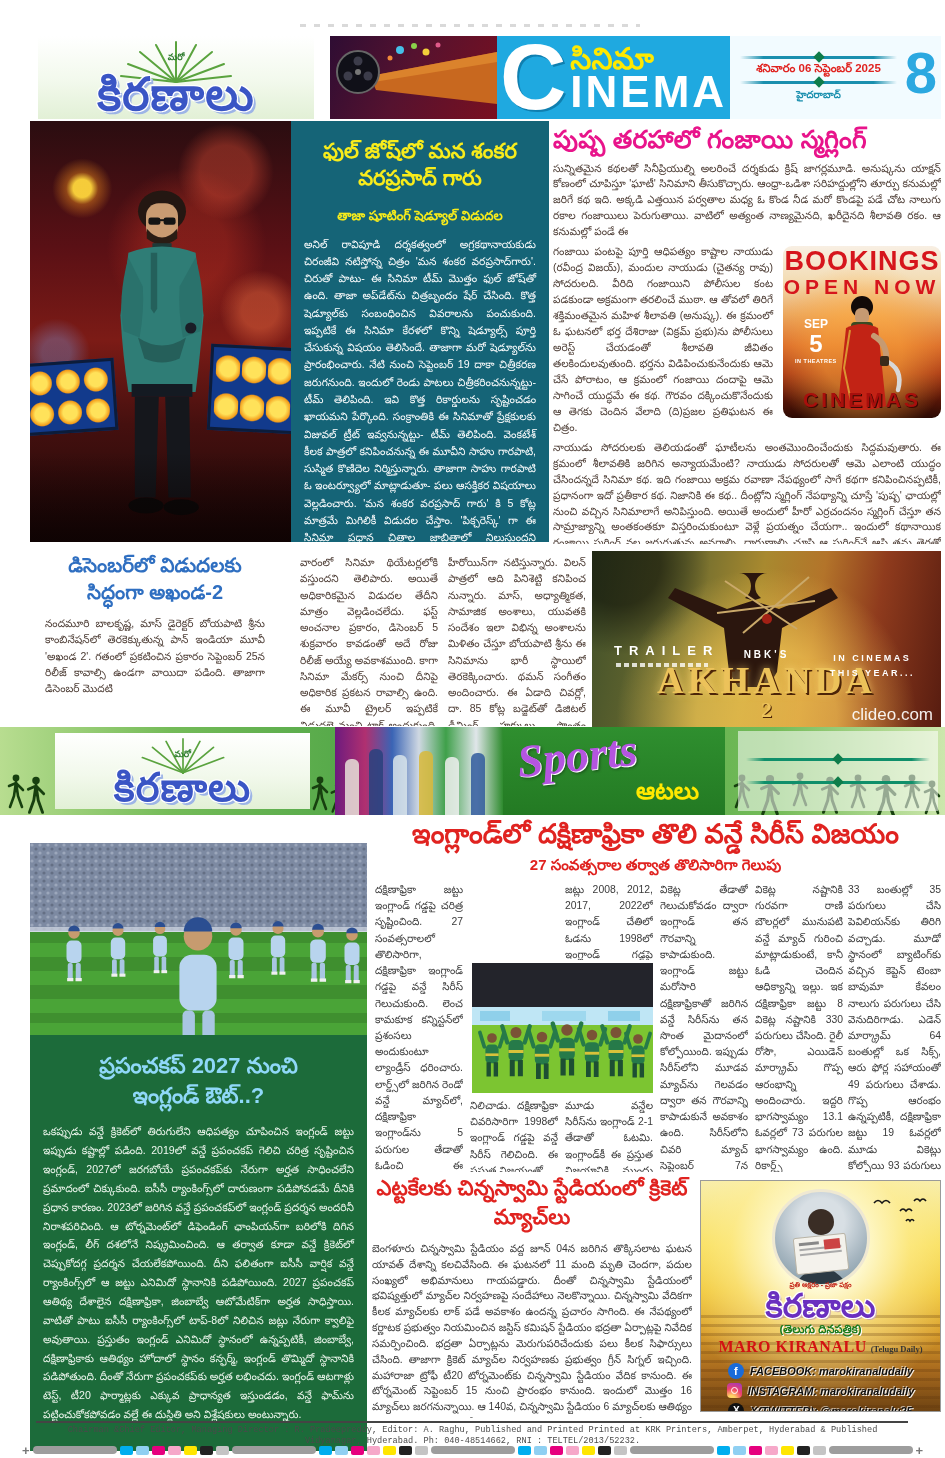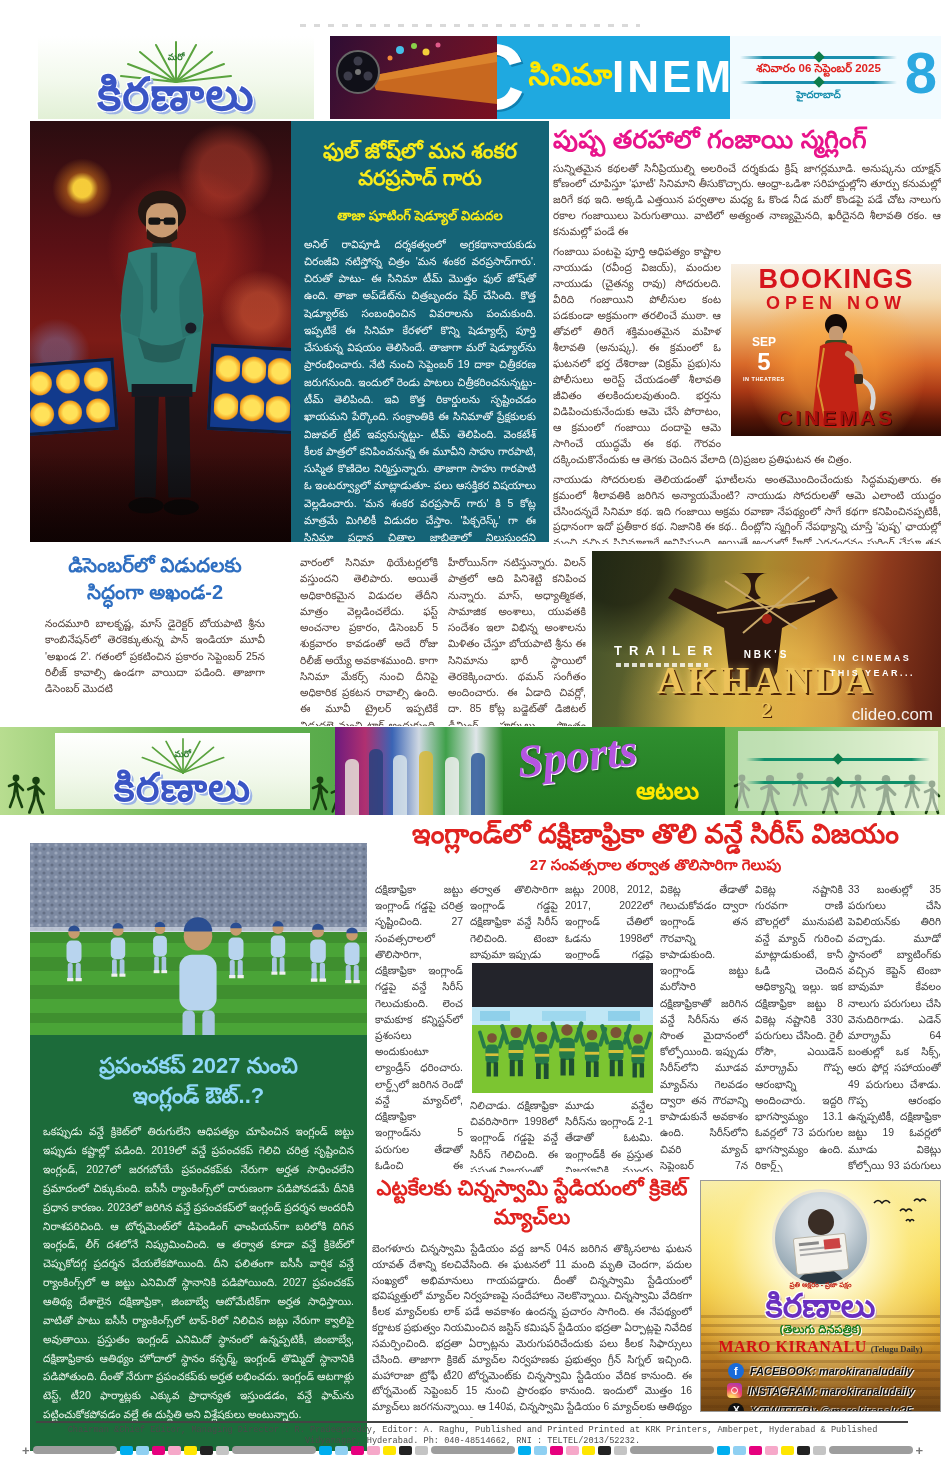--- a/index.html
+++ b/index.html
@@ -14,21 +14,21 @@
             display:flex;align-items:flex-end;justify-content:center;overflow:hidden;}
   .rays{position:absolute;left:50%;top:2px;transform:translateX(-50%);}
   .mast-small{position:absolute;left:50%;top:16px;transform:translateX(-50%);
               font-size:9px;font-weight:bold;color:#2f7d2f;}
   .mast-title{position:relative;font-size:46px;font-weight:800;color:#3a55c5;letter-spacing:1px;
               line-height:1;padding-bottom:2px;
               text-shadow:-1px -1px 0 #fff,1px -1px 0 #fff,-1px 1px 0 #fff,1px 1px 0 #fff,3px 3px 0 #9db4e6;}
   .collage{background:linear-gradient(115deg,#2e0d33 0%,#55122f 45%,#7a1020 100%);overflow:hidden;}
   .cinemabox{background:#1fa9e0;display:flex;align-items:center;justify-content:center;gap:4px;overflow:hidden;}
   .big-c{font-size:92px;font-weight:800;color:#fff;line-height:.85;text-shadow:2px 2px 0 #0f7fb0;}
-  .cin-right{display:flex;flex-direction:row;align-items:flex-start;}
+  .cin-right{display:flex;flex-direction:column;align-items:flex-start;}
   .cin-telugu{color:#ffe900;font-size:30px;font-weight:800;line-height:1.05;}
   .cin-rest{color:#ffffff;font-size:44px;font-weight:800;letter-spacing:3px;line-height:.9;margin-top:-2px;}
   .datebox{background:#f2fbff;display:flex;flex-direction:column;justify-content:center;
            padding:6px 44px 6px 10px;box-sizing:border-box;}
   .tealline{height:3px;background:linear-gradient(90deg,transparent,#1a8fae 15%,#1a8fae 85%,transparent);
             position:relative;margin:3px 0;}
   .tealline i{position:absolute;left:50%;top:-3px;width:8px;height:8px;background:#0f7c4a;
               transform:translateX(-50%) rotate(45deg);}
   .hdr-date{color:#e02320;font-size:11.5px;font-weight:bold;text-align:center;}
   .hdr-city{color:#1a8fae;font-size:10px;font-weight:bold;text-align:center;margin-top:2px;}
@@ -51,28 +51,28 @@
 
   
   .tealbox{background:#156477;color:#fff;padding:16px 13px;box-sizing:border-box;overflow:hidden;}
   .teal-h{color:#f8ec1b;font-size:21px;font-weight:800;text-align:center;line-height:1.3;margin:0;}
   .teal-sub{color:#f8ec1b;font-size:13px;font-weight:800;text-align:center;margin:16px 0 10px;}
   .teal-body{font-size:10.6px;line-height:1.63;text-align:justify;margin:0;}
 
   .ganja{overflow:hidden;}
   .ganja-h{color:#e8148b;font-size:25px;font-weight:800;margin:0 0 7px;line-height:1.1;letter-spacing:.3px;}
   .g-body{color:#4a3a32;font-size:10.5px;line-height:1.52;text-align:justify;margin:0 0 4px;}
-  .g-poster{float:right;width:210px;height:172px;margin:20px 0 6px 10px;position:relative;overflow:hidden;
+  .g-poster{float:right;width:158px;height:172px;margin:2px 0 6px 10px;position:relative;overflow:hidden;
       background:
       radial-gradient(circle at 50% 62%,rgba(255,170,60,.55) 0 40px,transparent 90px),
-      linear-gradient(180deg,#f8efe3 0%,#f3dcb4 20%,#eba75f 40%,#d96a2a 58%,#a93815 74%,#541507 90%,#2b0a04 100%);}
+      linear-gradient(180deg,#f8efe3 0%,#f3dcb4 20%,#eba75f 40%,#d96a2a 58%,#a93815 74%,#541507 90%,#2b0a04 100%); border-radius: 9px;}
   .gp-book{position:absolute;left:0;right:0;top:2px;text-align:center;color:#d6151c;
            font-size:27px;font-weight:800;letter-spacing:1px;line-height:1;}
   .gp-open{position:absolute;left:0;right:0;top:30px;text-align:center;color:#d6151c;
-           font-size:18px;font-weight:800;letter-spacing:5px;line-height:1;}
+           font-size:21px;font-weight:800;letter-spacing:5px;line-height:1;}
   .gp-sep{position:absolute;left:12px;top:72px;color:#fff;font-size:12px;font-weight:800;text-align:center;line-height:1;}
   .gp-five{font-size:24px;display:block;margin-top:2px;}
   .gp-th{display:block;font-size:5.5px;margin-top:3px;letter-spacing:.5px;}
   .gp-title{position:absolute;left:0;right:0;bottom:6px;text-align:center;color:#a80f0c;
             font-size:21px;font-weight:800;letter-spacing:3px;text-shadow:1px 1px 0 #3a0a03;}
 
   .akh-h{color:#2f6fc1;font-size:20px;font-weight:800;text-align:center;line-height:1.35;margin:0 0 9px;}
   .akh-body{color:#4a3a32;font-size:10.5px;line-height:1.55;text-align:justify;margin:0;}
   .akh-col{overflow:hidden;}
   .akh-poster{overflow:hidden;background:
@@ -437,21 +437,20 @@
 
   <div class="abs greenbox" style="left:30px;top:1035px;width:337px;height:416px;">
     <h3 class="gb-h">
       <span>ప్రపంచకప్ 2027 నుంచి</span><br>
       <span>ఇంగ్లండ్ ఔట్..?</span>
     </h3>
     <p class="gb-body">ఒకప్పుడు వన్డే క్రికెట్‌లో తిరుగులేని ఆధిపత్యం చూపించిన ఇంగ్లండ్ జట్టు ఇప్పుడు కష్టాల్లో పడింది. 2019లో వన్డే ప్రపంచకప్ గెలిచి చరిత్ర సృష్టించిన ఇంగ్లండ్, 2027లో జరగబోయే ప్రపంచకప్‌కు నేరుగా అర్హత సాధించలేని ప్రమాదంలో చిక్కుకుంది. ఐసీసీ ర్యాంకింగ్స్‌లో దారుణంగా పడిపోవడమే దీనికి ప్రధాన కారణం. 2023లో జరిగిన వన్డే ప్రపంచకప్‌లో ఇంగ్లండ్ ప్రదర్శన అందరినీ నిరాశపరిచింది. ఆ టోర్నమెంట్‌లో డిఫెండింగ్ ఛాంపియన్‌గా బరిలోకి దిగిన ఇంగ్లండ్, లీగ్ దశలోనే నిష్క్రమించింది. ఆ తర్వాత కూడా వన్డే క్రికెట్‌లో చెప్పుకోదగ్గ ప్రదర్శన చేయలేకపోయింది. దీని ఫలితంగా ఐసీసీ వార్షిక వన్డే ర్యాంకింగ్స్‌లో ఆ జట్టు ఎనిమిదో స్థానానికి పడిపోయింది. 2027 ప్రపంచకప్ ఆతిథ్య దేశాలైన దక్షిణాఫ్రికా, జింబాబ్వే ఆటోమేటిక్‌గా అర్హత సాధిస్తాయి. వాటితో పాటు ఐసీసీ ర్యాంకింగ్స్‌లో టాప్-8లో నిలిచిన జట్లు నేరుగా క్వాలిఫై అవుతాయి. ప్రస్తుతం ఇంగ్లండ్ ఎనిమిదో స్థానంలో ఉన్నప్పటికీ, జింబాబ్వే, దక్షిణాఫ్రికాకు ఆతిథ్యం హోదాలో స్థానం కన్ఫర్మ్, ఇంగ్లండ్ తొమ్మిదో స్థానానికి పడిపోతుంది. దీంతో నేరుగా ప్రపంచకప్‌కు అర్హత లభించదు. ఇంగ్లండ్ ఆటగాళ్లు టెస్ట్, టీ20 ఫార్మాట్లకు ఎక్కువ ప్రాధాన్యత ఇస్తుండడం, వన్డే ఫామ్‌ను పట్టించుకోకపోవడం వల్లే ఈ దుస్థితి అని విశ్లేషకులు అంటున్నారు.</p>
   </div>
 
   <div class="abs sa-col" style="left:375px;top:882px;width:88px;height:290px;">దక్షిణాఫ్రికా జట్టు ఇంగ్లాండ్ గడ్డపై చరిత్ర సృష్టించింది. 27 సంవత్సరాలలో తొలిసారిగా, దక్షిణాఫ్రికా ఇంగ్లాండ్ గడ్డపై వన్డే సిరీస్ గెలుచుకుంది. లెంచ కామకూక కన్నిస్టన్‌లో ప్రశంసలు అందుకుంటూ ల్యాండ్రీస్ ధరించారు. లార్డ్స్‌లో జరిగిన రెండో వన్డే మ్యాచ్‌లో, దక్షిణాఫ్రికా ఇంగ్లాండ్‌ను 5 పరుగుల తేడాతో ఓడించి ఈ అపురూపమైన విజయం సాధించింది. దీంతో వన్డే సిరీస్‌లో 2-0 ఆధిక్యంలో నిలిచింది. మూడో వన్డేలో ఇంగ్లాండ్ గెలిచినా సిరీస్ మాత్రం సఫారీలదే.</div>
-  <div class="abs sa-col" style="left:470px;top:882px;width:88px;height:78px;">తర్వాత తొలిసారిగా ఇంగ్లాండ్ గడ్డపై దక్షిణాఫ్రికా వన్డే సిరీస్ గెలిచింది. టెంబా బావుమా ఇప్పుడు</div>
   <div class="abs sa-col" style="left:470px;top:1098px;width:88px;height:74px;">నిలిచాడు. దక్షిణాఫ్రికా చివరిసారిగా 1998లో ఇంగ్లాండ్ గడ్డపై వన్డే సిరీస్ గెలిచింది. ఈ ప్రస్తుత విజయంతో</div>
   <div class="abs sa-col" style="left:565px;top:882px;width:88px;height:78px;">జట్లు 2008, 2012, 2017, 2022లో ఇంగ్లాండ్ చేతిలో ఓడను 1998లో ఇంగ్లాండ్ గడ్డపై జరిగిన</div>
   <div class="abs sa-col" style="left:565px;top:1098px;width:88px;height:74px;">మూడు వన్డేల సిరీస్‌ను ఇంగ్లాండ్ 2-1 తేడాతో ఓటమి. ఇంగ్లాండ్‌కీ ఈ ప్రస్తుత విజయానికి ముందు ఆ తర్వాత చివరి మ్యాచ్‌ల విజయం.</div>
   <div class="abs sa-col" style="left:660px;top:882px;width:88px;height:290px;">వికెట్ల తేడాతో గెలుచుకోవడం ద్వారా ఇంగ్లాండ్ తన గౌరవాన్ని కాపాడుకుంది. ఇంగ్లాండ్ జట్టు మరోసారి దక్షిణాఫ్రికాతో జరిగిన వన్డే సిరీస్‌ను తన సొంత మైదానంలో కోల్పోయింది. ఇప్పుడు సిరీస్‌లోని మూడవ మ్యాచ్‌ను గెలవడం ద్వారా తన గౌరవాన్ని కాపాడుకునే అవకాశం ఉంది. సిరీస్‌లోని చివరి మ్యాచ్ సెప్టెంబర్ 7న సౌతాంప్టన్‌లో జరుగుతుంది. గురువారం రాత్రి</div>
   <div class="abs sa-col" style="left:755px;top:882px;width:88px;height:290px;">వికెట్ల నష్టానికి గురవగా రాణి బౌలర్లలో మునుపటి వన్డే మ్యాచ్ గురించి మాట్లాడుకుంటే, కానీ ఓడి చెందిన ఆధిక్యాన్ని ఇల్లు. ఇక దక్షిణాఫ్రికా జట్టు 8 వికెట్ల నష్టానికి 330 పరుగులు చేసింది. రైలీ రోసౌ, ఎయిడెన్ మార్క్రామ్ గొప్ప ఆరంభాన్ని అందించారు. ఇద్దరి భాగస్వామ్యం 13.1 ఓవర్లలో 73 పరుగుల భాగస్వామ్యం ఉంది. రికార్డ్స్</div>
   <div class="abs sa-col" style="left:848px;top:882px;width:93px;height:290px;">33 బంతుల్లో 35 పరుగులు చేసి పెవిలియన్‌కు తిరిగి వచ్చాడు. మూడో స్థానంలో బ్యాటింగ్‌కు వచ్చిన కెప్టెన్ టెంబా బావుమా కేవలం నాలుగు పరుగులు చేసి వెనుదిరిగాడు. ఎడెన్ మార్క్రామ్ 64 బంతుల్లో ఒక సిక్స్, ఆరు ఫోర్ల సహాయంతో 49 పరుగులు చేశాడు. గొప్ప ఆరంభం ఉన్నప్పటికీ, దక్షిణాఫ్రికా జట్టు 19 ఓవర్లలో మూడు వికెట్లు కోల్పోయి 93 పరుగులు చేసింది. ట్రిస్టన్ 77 బంతుల్లో ఆరంభాన్ని అందించి, అలాగే ఇన్నింగ్స్‌లో మునుపు నిలిచాడు. ఆఖరి ఓవర్ల మ్యాచ్ వరకూ ఉన్నాయి.</div>
 
   <div class="abs photo-frame" style="left:472px;top:963px;width:181px;height:130px;">
     <svg width="181" height="130" viewBox="0 0 181 130">
       <defs>

